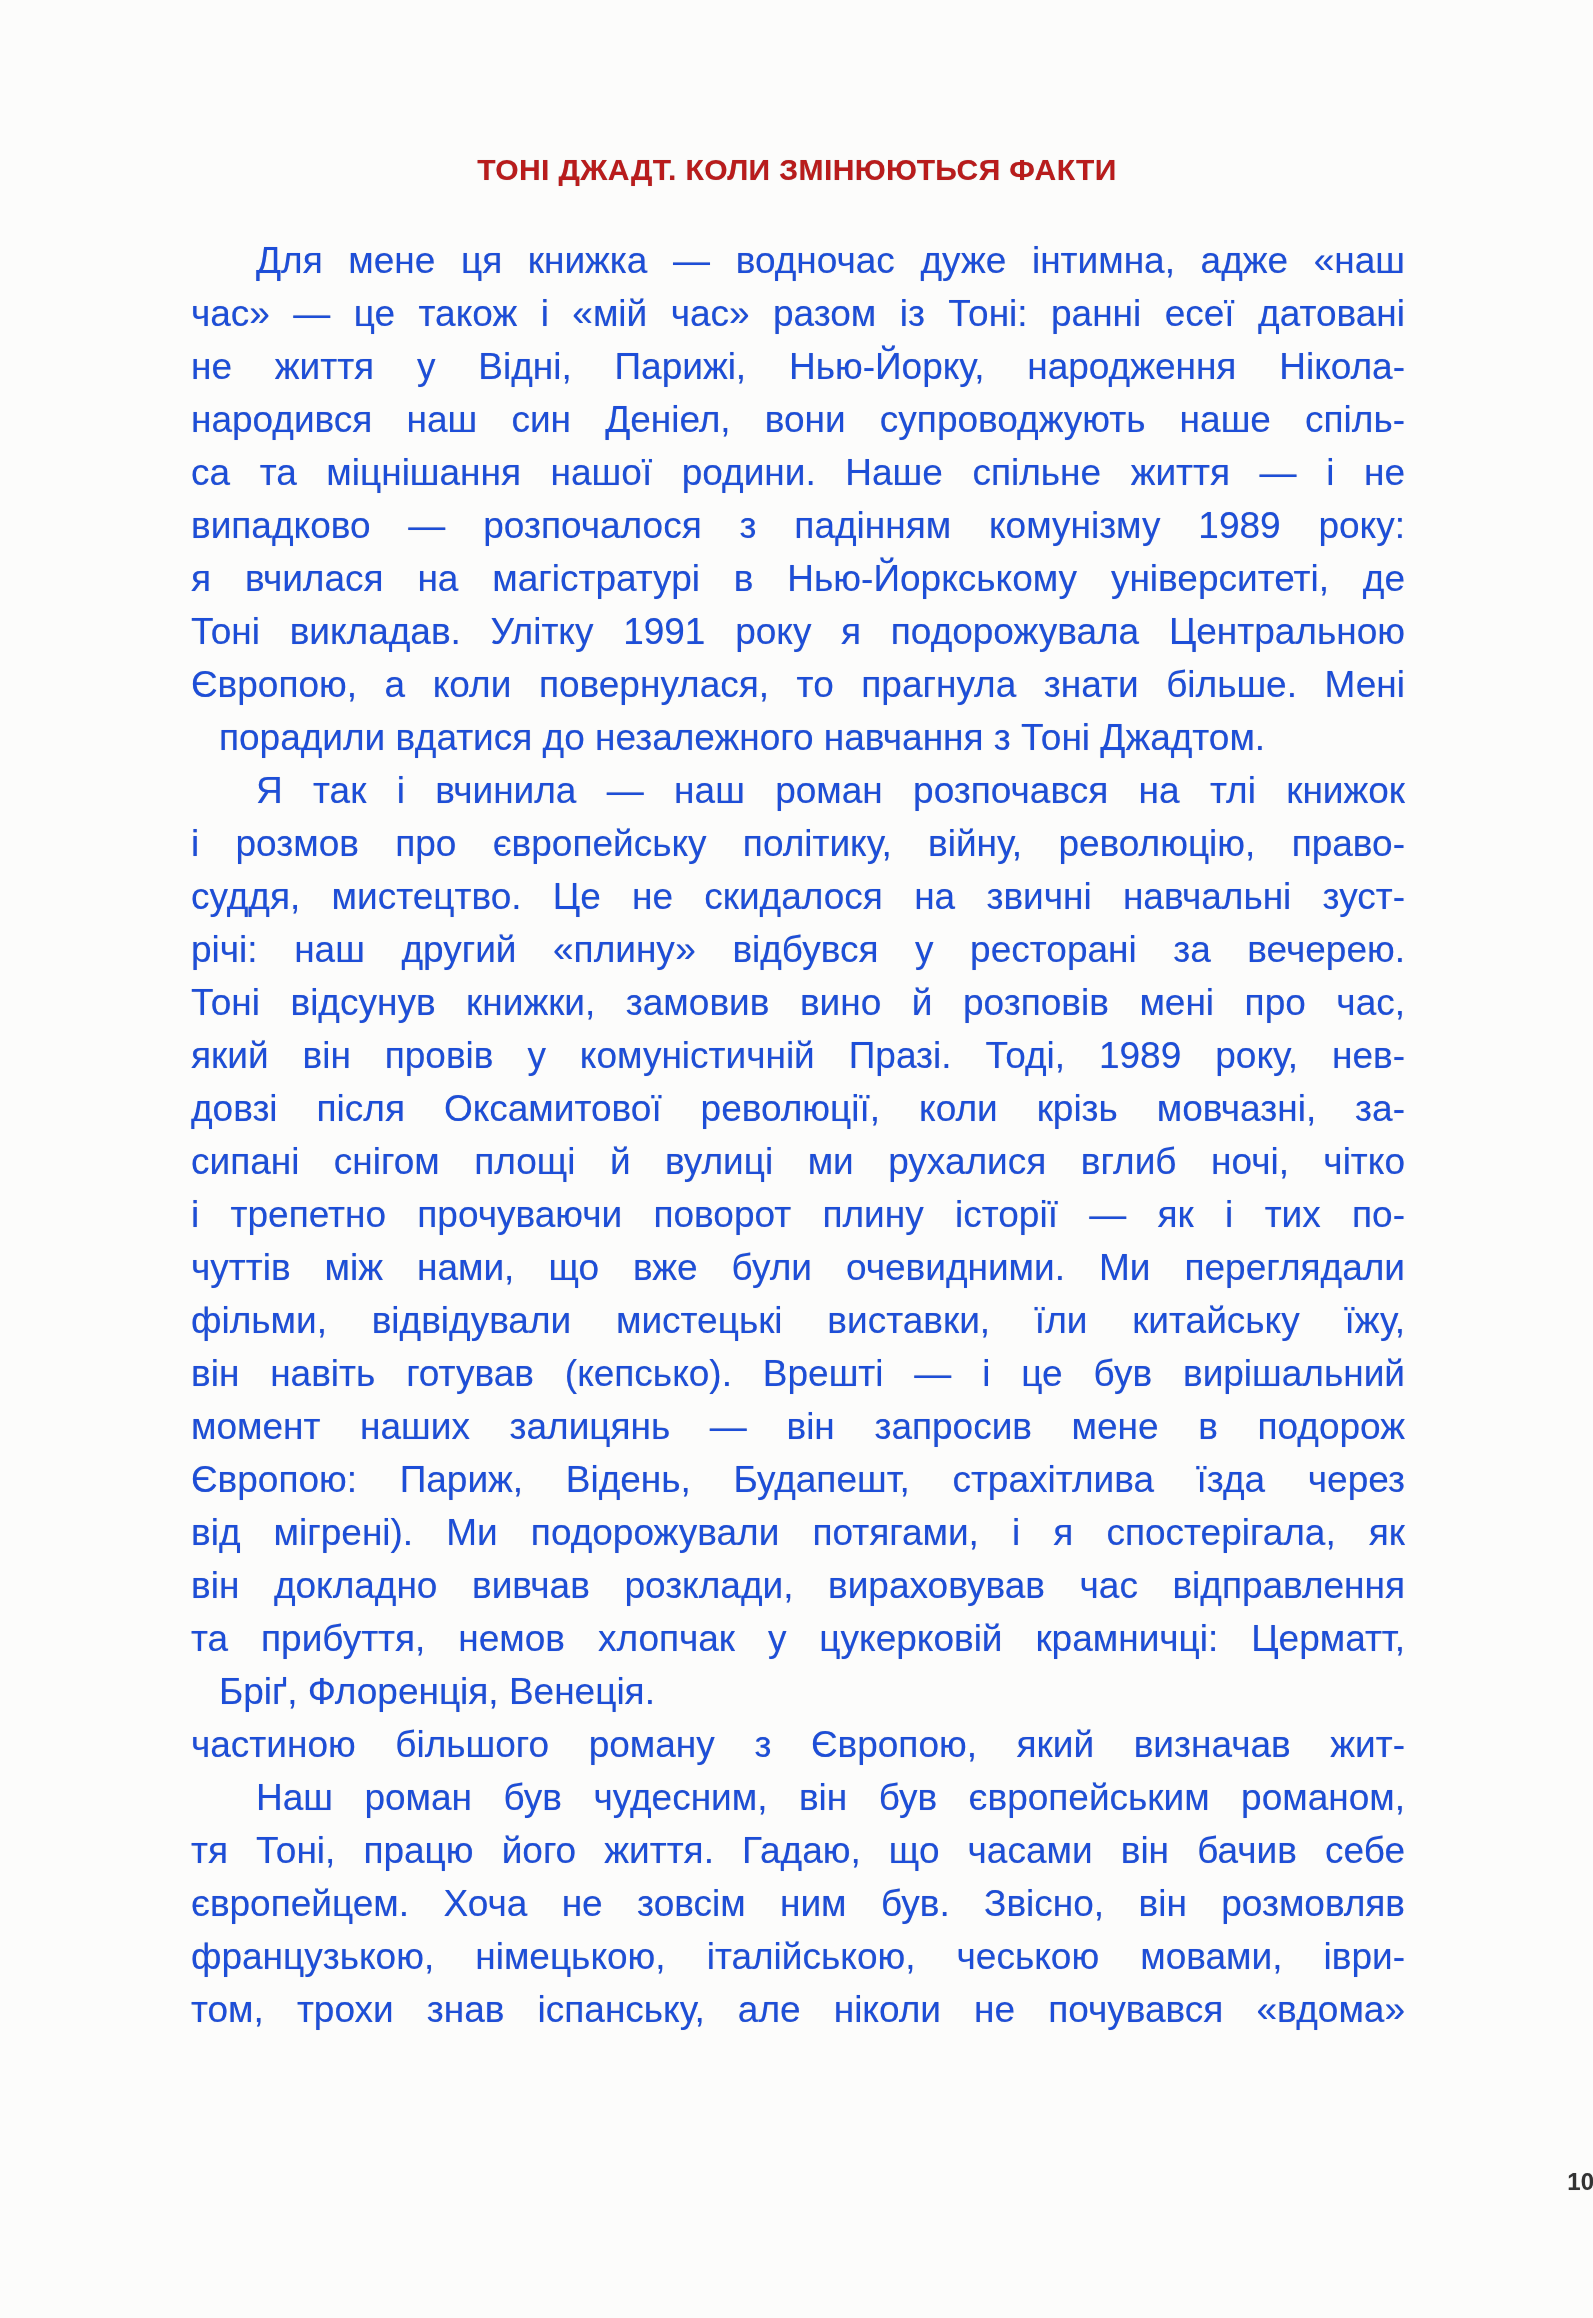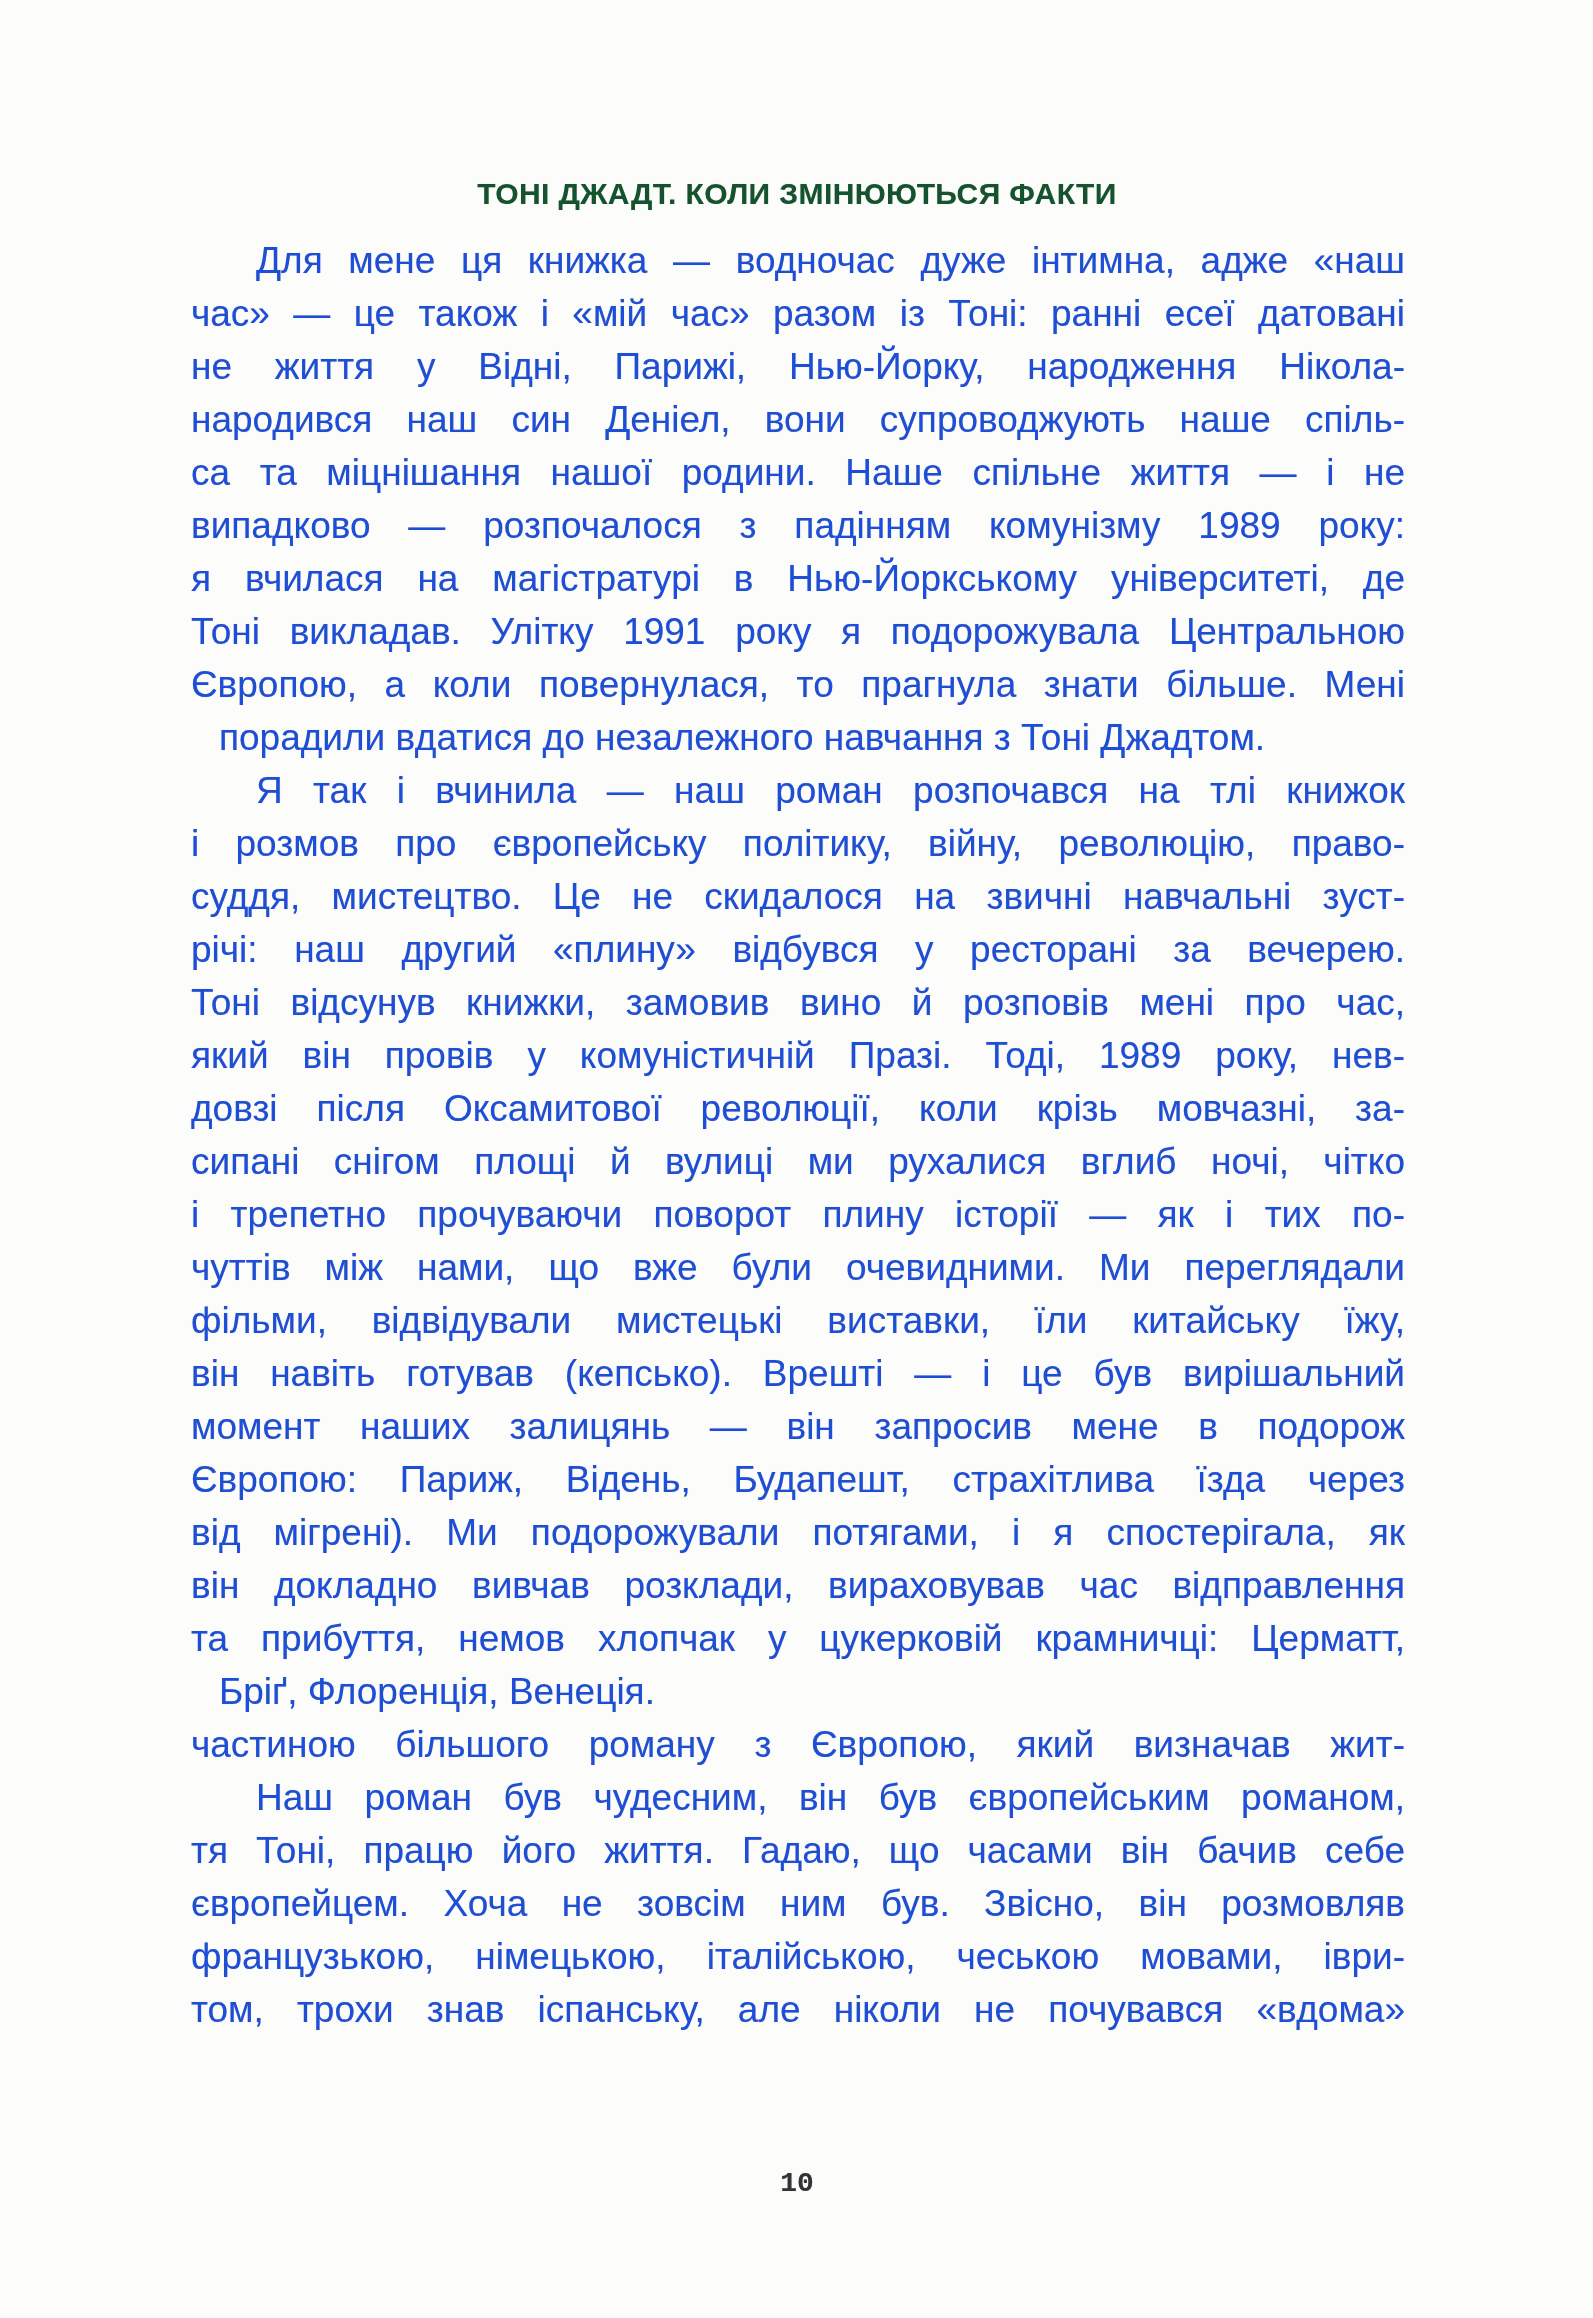--- a/index.html
+++ b/index.html
@@ -18,23 +18,22 @@
   .running-head {
     position: absolute;
     top: 153px;
     left: 0;
     width: 100%;
     text-align: center;
     font-family: "Liberation Sans", "DejaVu Sans", sans-serif;
     font-weight: 700;
     font-size: 30px;
     letter-spacing: 0.4px;
-    color: #14532d;
+    color: #b91c1c;
     text-shadow: 0 0 0.8px rgba(40,40,40,0.35);
-    margin-top: 24px;
   }
   .body-text {
     position: absolute;
     left: 191px;
     top: 234px;
     width: 1214px;
     font-family: Liberation Sans, sans-serif;
     font-size: 37px;
     line-height: 53px;
     color: #1d4ed8;
@@ -52,24 +51,24 @@
   .line.pend {
     text-align-last: left;
     margin-left: 28px;
     -moz-text-align-last: left;
   }
   .page-number {
     position: absolute;
     top: 2168px;
     left: 0;
     width: 100%;
-    text-align: center;
-    font-family: Liberation Mono, monospace;
+    text-align: right;
+    font-family: Liberation Sans, sans-serif;
     font-weight: 700;
-    font-size: 28px;
+    font-size: 24px;
     color: #333;
     text-shadow: 0 0 0.8px rgba(40,40,40,0.30);
   }
 </style>
 </head>
 <body>
 
 <div class="page">
 
   <div class="running-head">ТОНІ ДЖАДТ. КОЛИ ЗМІНЮЮТЬСЯ ФАКТИ</div>

